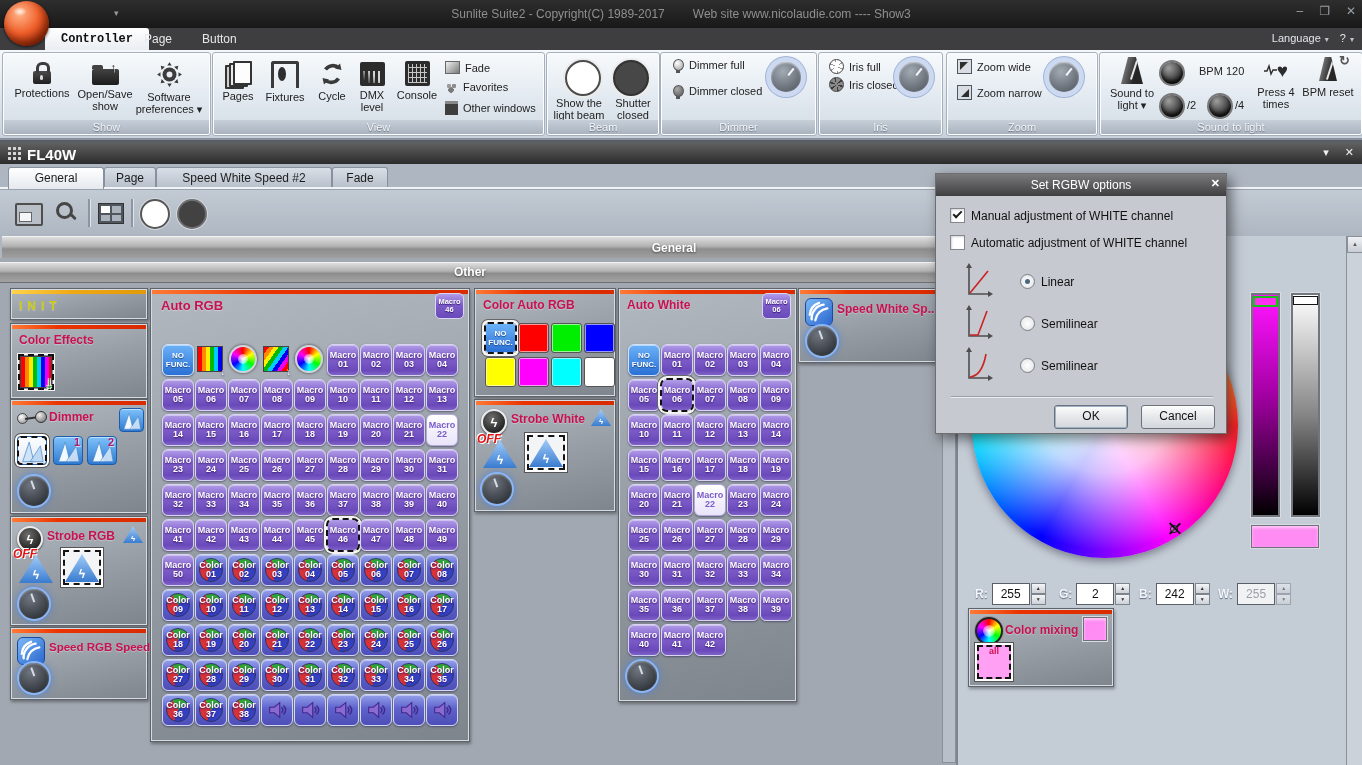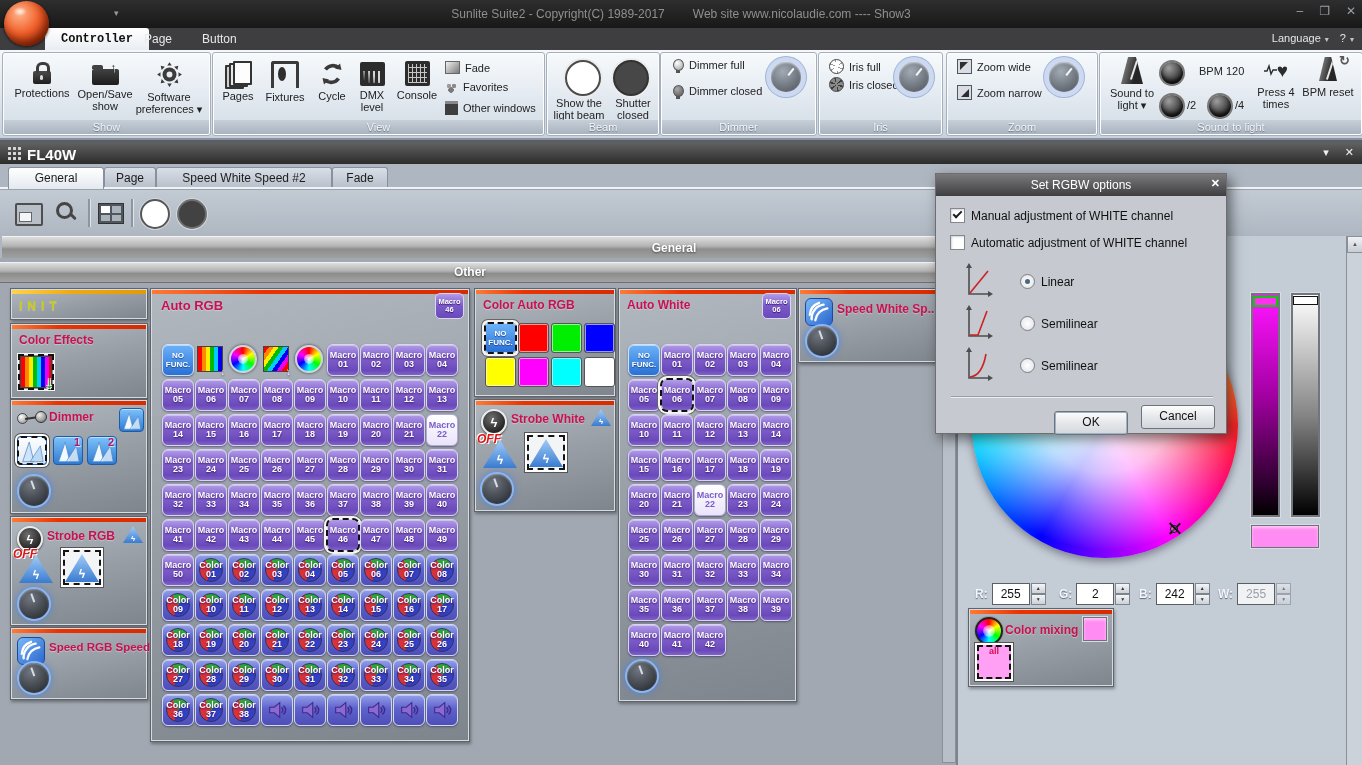--- a/index.html
+++ b/index.html
@@ -249,21 +249,21 @@
   .cbrow{position:absolute;display:flex;align-items:center;gap:6px;font-size:12px;color:#101010;}
   .cb{width:13px;height:13px;background:#fff;border:1px solid #84878c;box-shadow:inset 1px 1px 2px #d2d4d8;flex:0 0 auto;}
   .cb.on::after{content:'';display:block;width:7px;height:3px;border-left:2px solid #1c1c1c;border-bottom:2px solid #1c1c1c;
     transform:rotate(-45deg);margin:2px 0 0 1.5px;}
   .radio{width:13px;height:13px;border-radius:50%;border:1px solid #7d8085;background:radial-gradient(#fff,#dfe1e5);flex:0 0 auto;position:relative;}
   .radio.on::after{content:'';position:absolute;left:3.5px;top:3.5px;width:5px;height:5px;border-radius:50%;background:#49677e;}
   .curveicon{position:absolute;width:32px;height:38px;}
   .dsep{position:absolute;left:15px;right:13px;height:1px;background:#9b9ea4;border-bottom:1px solid #eceef1;}
   .dbtn{position:absolute;width:72px;height:22px;background:linear-gradient(#fdfdfd,#e7e9ec 45%,#d3d7dd);
     border:1px solid #6d737b;border-radius:3px;font-size:12px;color:#111;text-align:center;line-height:21px;}
-  .dbtn.default{box-shadow:inset 0 0 0 1px #9db2c8;margin-top:6px;}
+  .dbtn.default{box-shadow:inset 0 0 0 1px #9db2c8;}
 </style>
 </head>
 <body>
 
 <div class="titlebar">
   <div class="ttl">
     <span>Sunlite Suite2 - Copyright(C) 1989-2017</span><span>Web site www.nicolaudie.com ---- Show3</span>
   </div>
   <div class="winbtns">
     <span>–</span>

